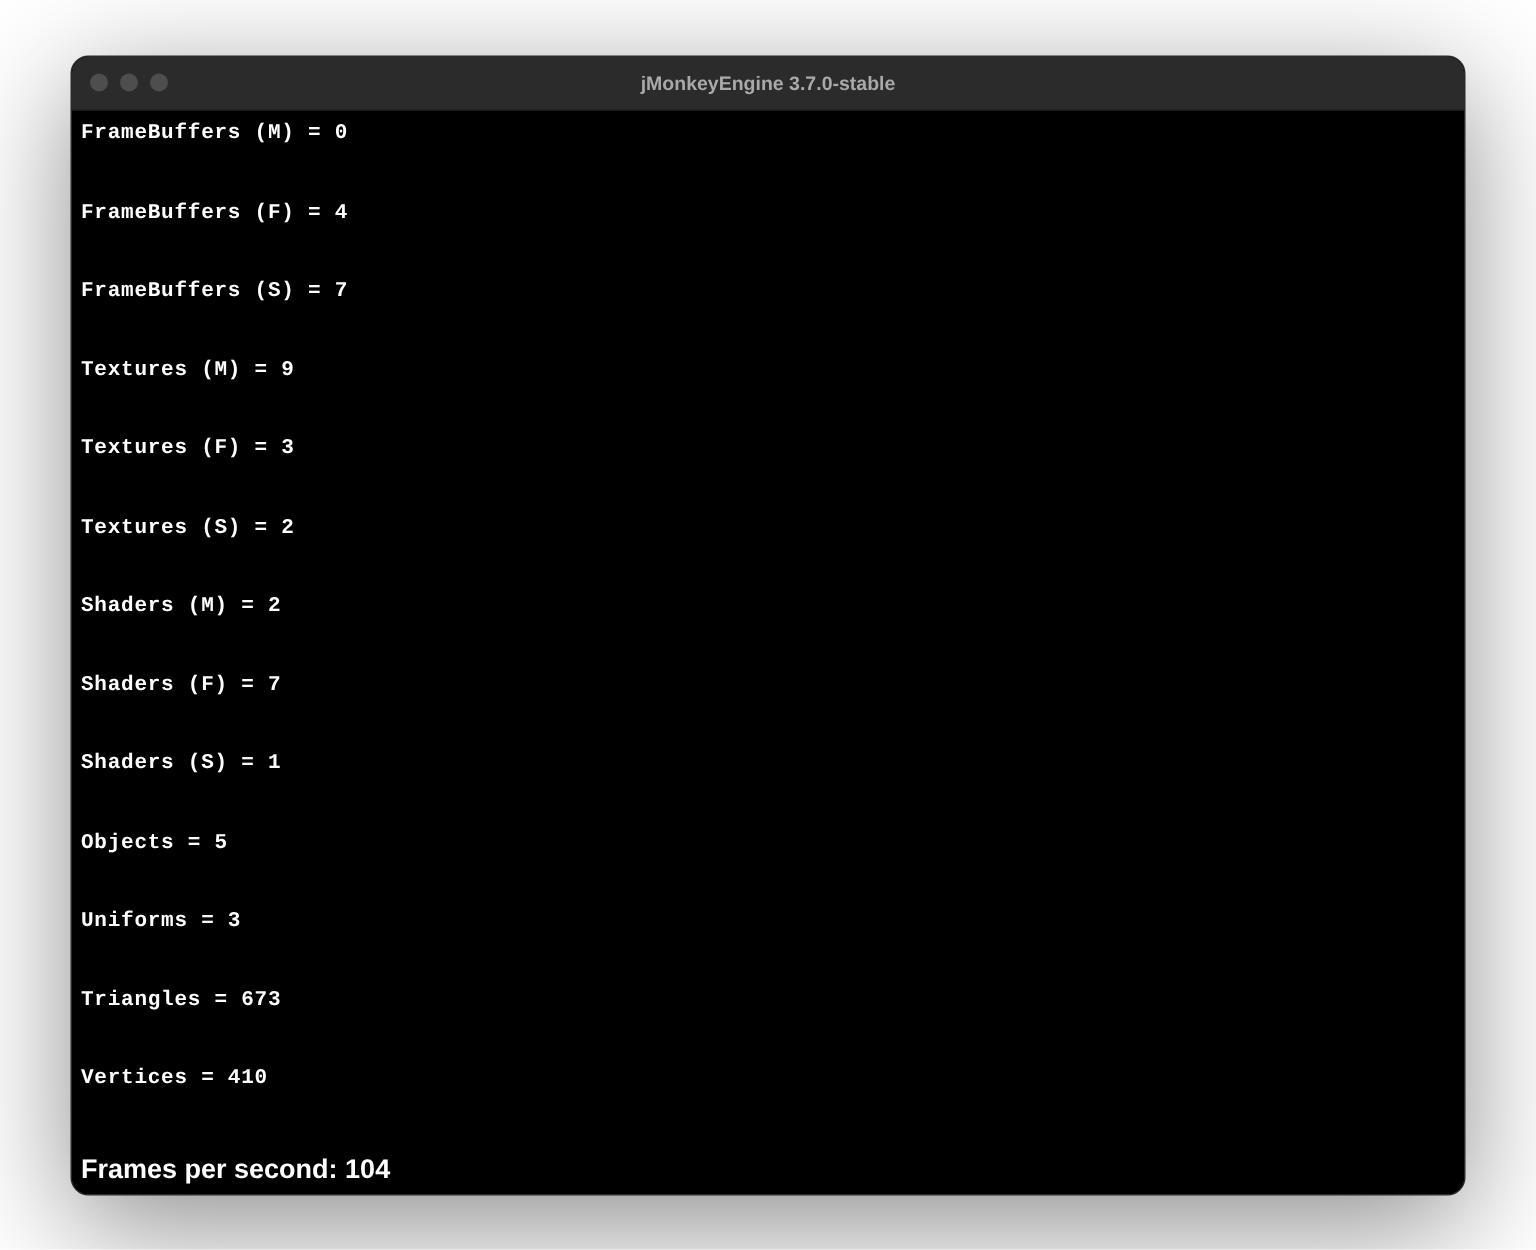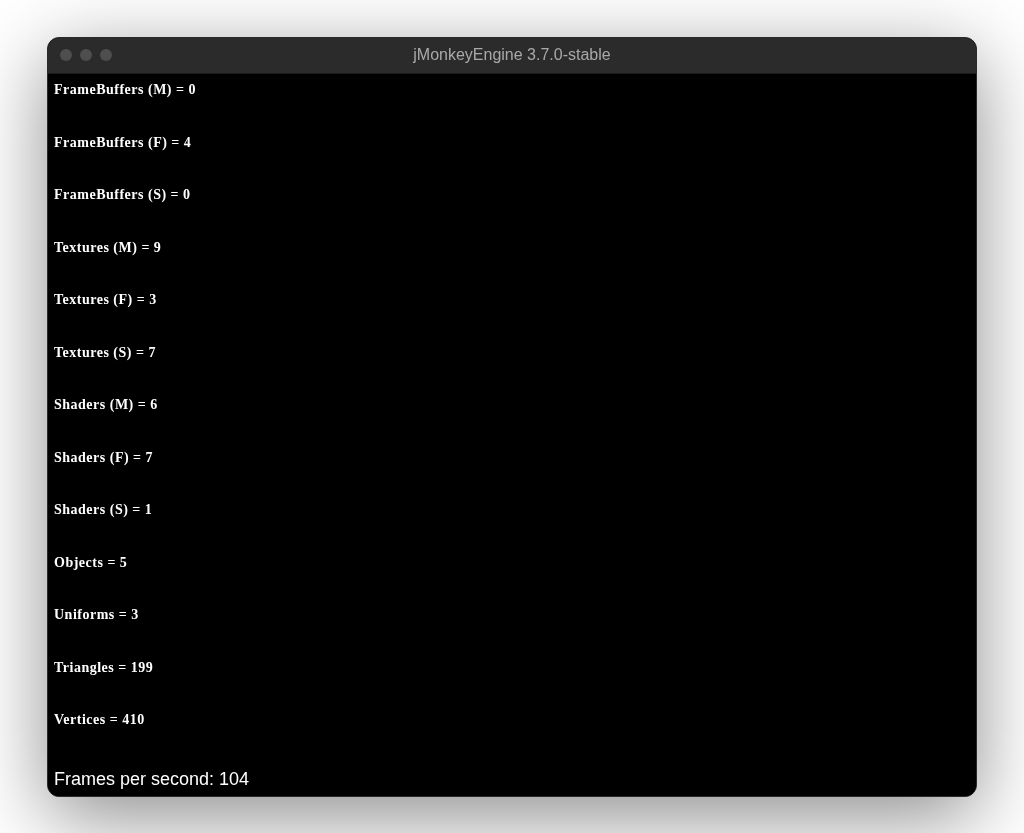--- a/index.html
+++ b/index.html
@@ -47,78 +47,78 @@
       gap: 8px;
     }
     .traffic-light {
       width: 12px;
       height: 12px;
       border-radius: 50%;
       background: #4e4e4e;
     }
     .title-text {
       color: #a9a9a9;
-      font-size: 16px;
-      font-weight: 400;
+      font-size: 13px;
+      font-weight: 700;
     }
     .viewport {
       position: absolute;
       top: 36px;
       left: 0;
       right: 0;
       bottom: 0;
       background: #000000;
     }
     .stats {
       position: absolute;
       left: 6px;
       bottom: 32px;
       color: #ffffff;
-      font-family: Liberation Serif, serif;
+      font-family: Liberation Mono, monospace;
       font-size: 14px;
       font-weight: bold;
       line-height: 1.25;
       letter-spacing: 0.5px;
       white-space: pre;
     }
     .fps {
       position: absolute;
       left: 6px;
       bottom: 6px;
       color: #ffffff;
       font-family: -apple-system, BlinkMacSystemFont, "Segoe UI", sans-serif;
       font-size: 18px;
-      font-weight: 400;
+      font-weight: 700;
     }
   </style>
 </head>
 <body>
 
 <div class="window-shadow">
   <div class="window">
     <div class="title-bar">
       <div class="traffic-lights">
         <div class="traffic-light"></div>
         <div class="traffic-light"></div>
         <div class="traffic-light"></div>
       </div>
       <div class="title-text">jMonkeyEngine 3.7.0-stable</div>
     </div>
     <div class="viewport">
       <div class="stats">
         <div>FrameBuffers (M) = 0</div>
         <div>FrameBuffers (F) = 4</div>
-        <div>FrameBuffers (S) = 0</div>
+        <div>FrameBuffers (S) = 7</div>
         <div>Textures (M) = 9</div>
         <div>Textures (F) = 3</div>
-        <div>Textures (S) = 7</div>
-        <div>Shaders (M) = 6</div>
+        <div>Textures (S) = 2</div>
+        <div>Shaders (M) = 2</div>
         <div>Shaders (F) = 7</div>
         <div>Shaders (S) = 1</div>
         <div>Objects = 5</div>
         <div>Uniforms = 3</div>
-        <div>Triangles = 199</div>
+        <div>Triangles = 673</div>
         <div>Vertices = 410</div>
       </div>
       <div class="fps">Frames per second: 104</div>
     </div>
   </div>
 </div>
 
 </body></html>

